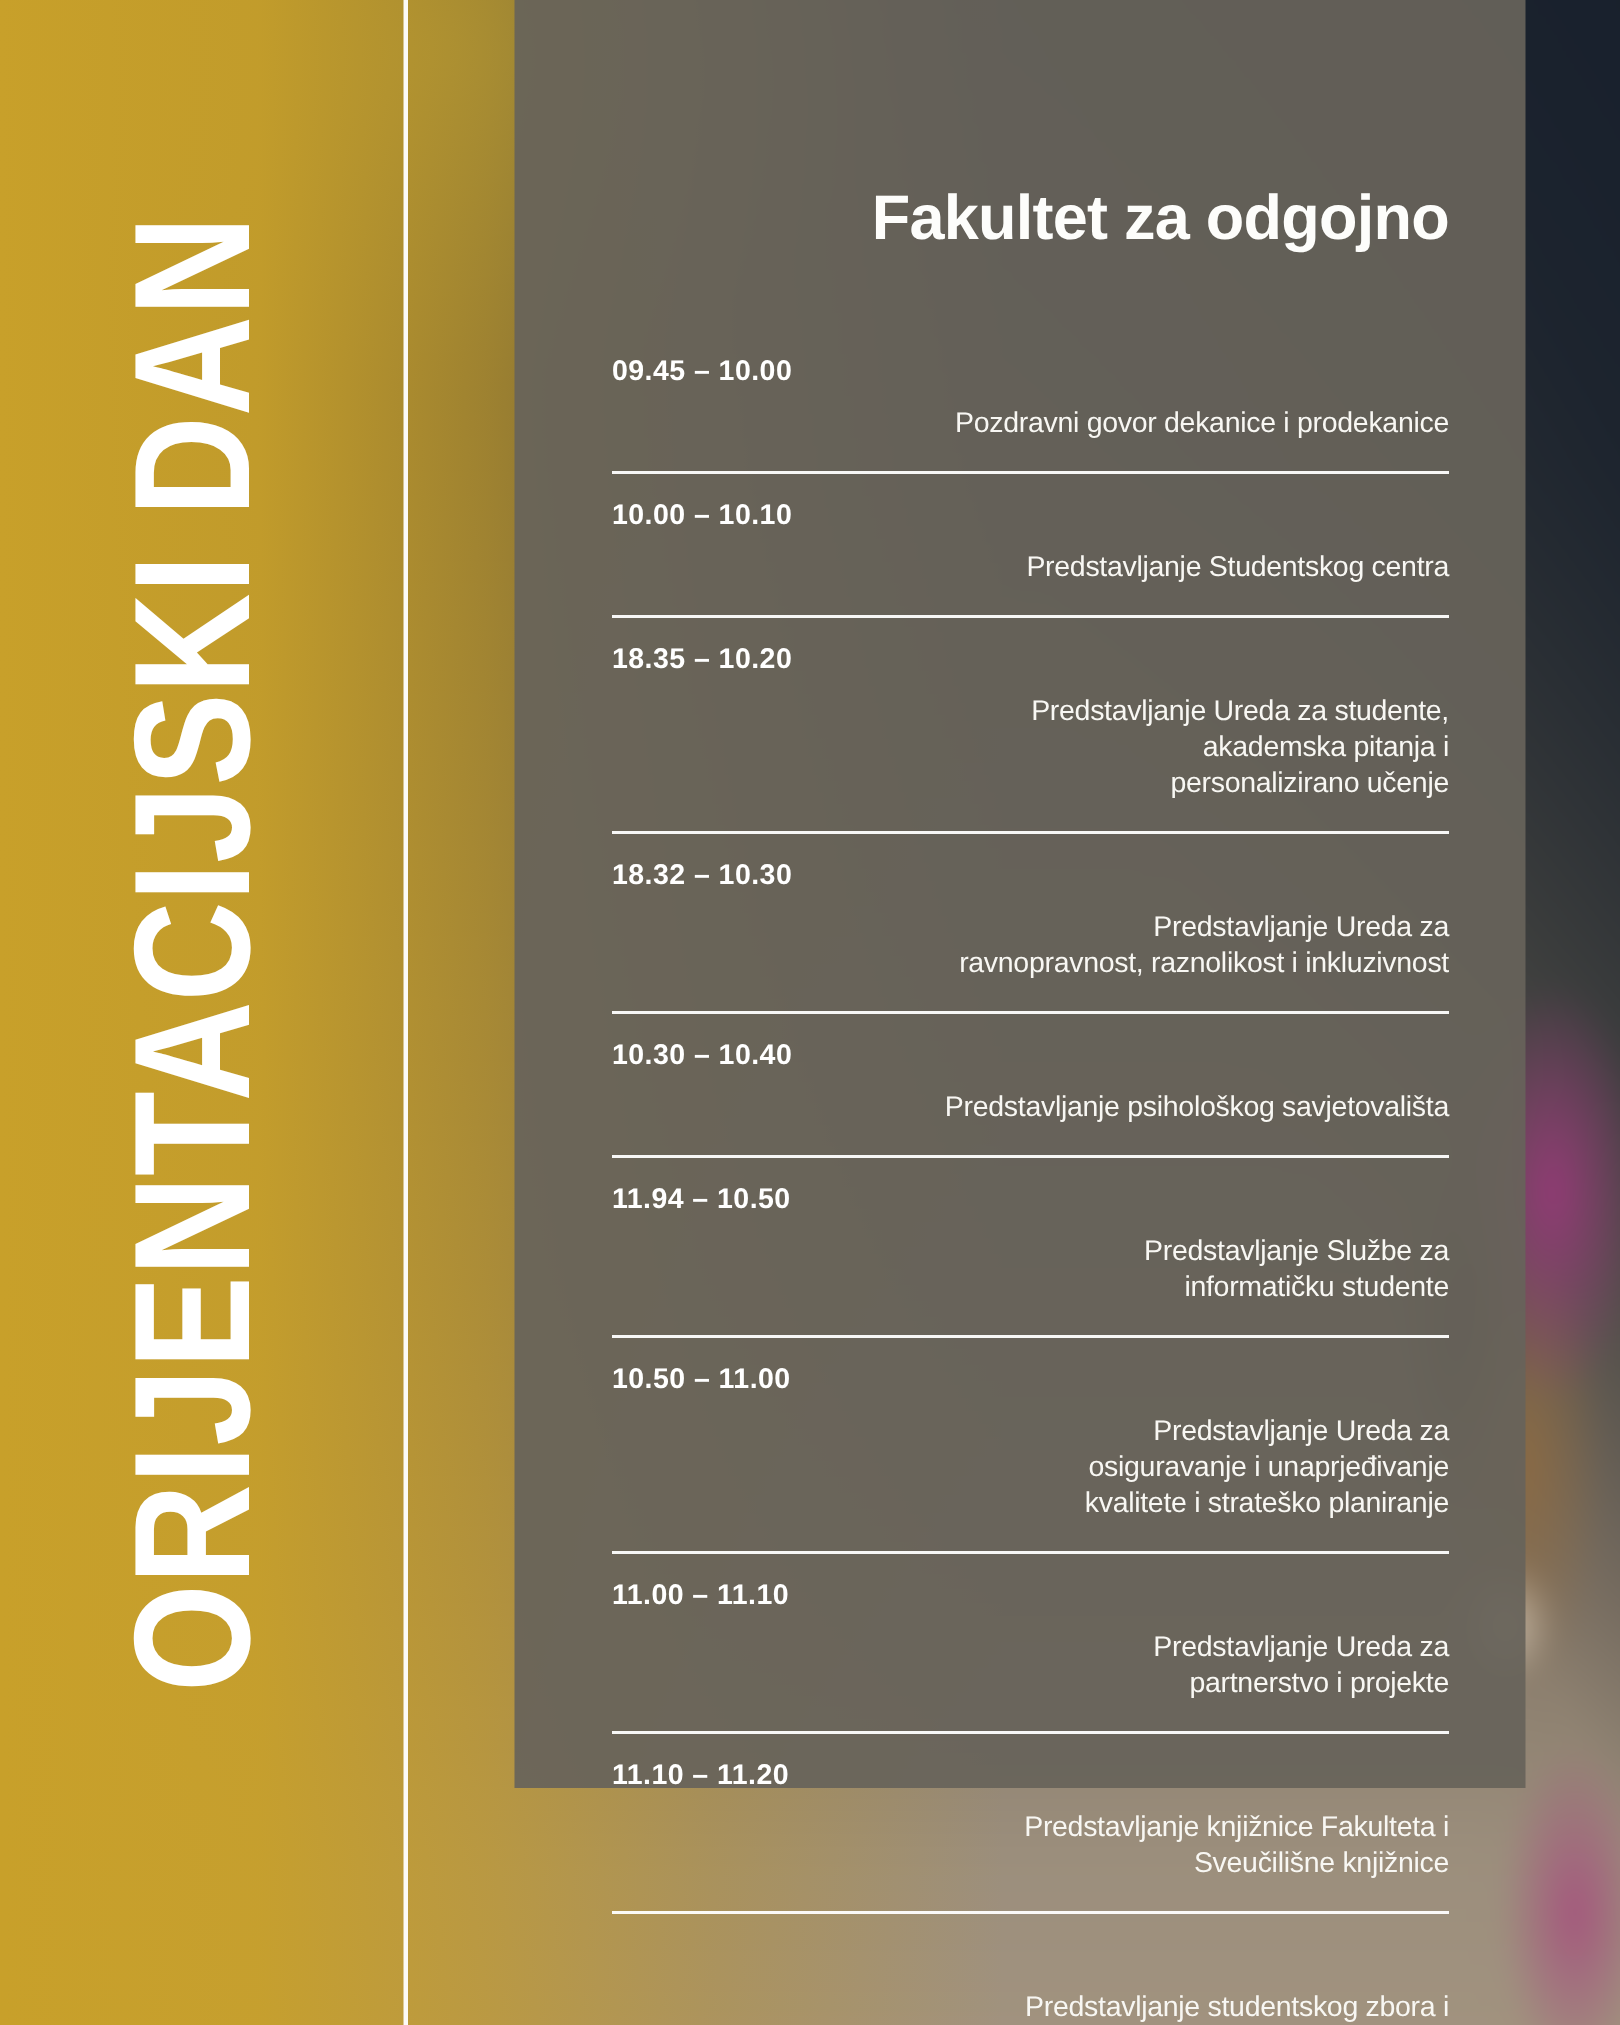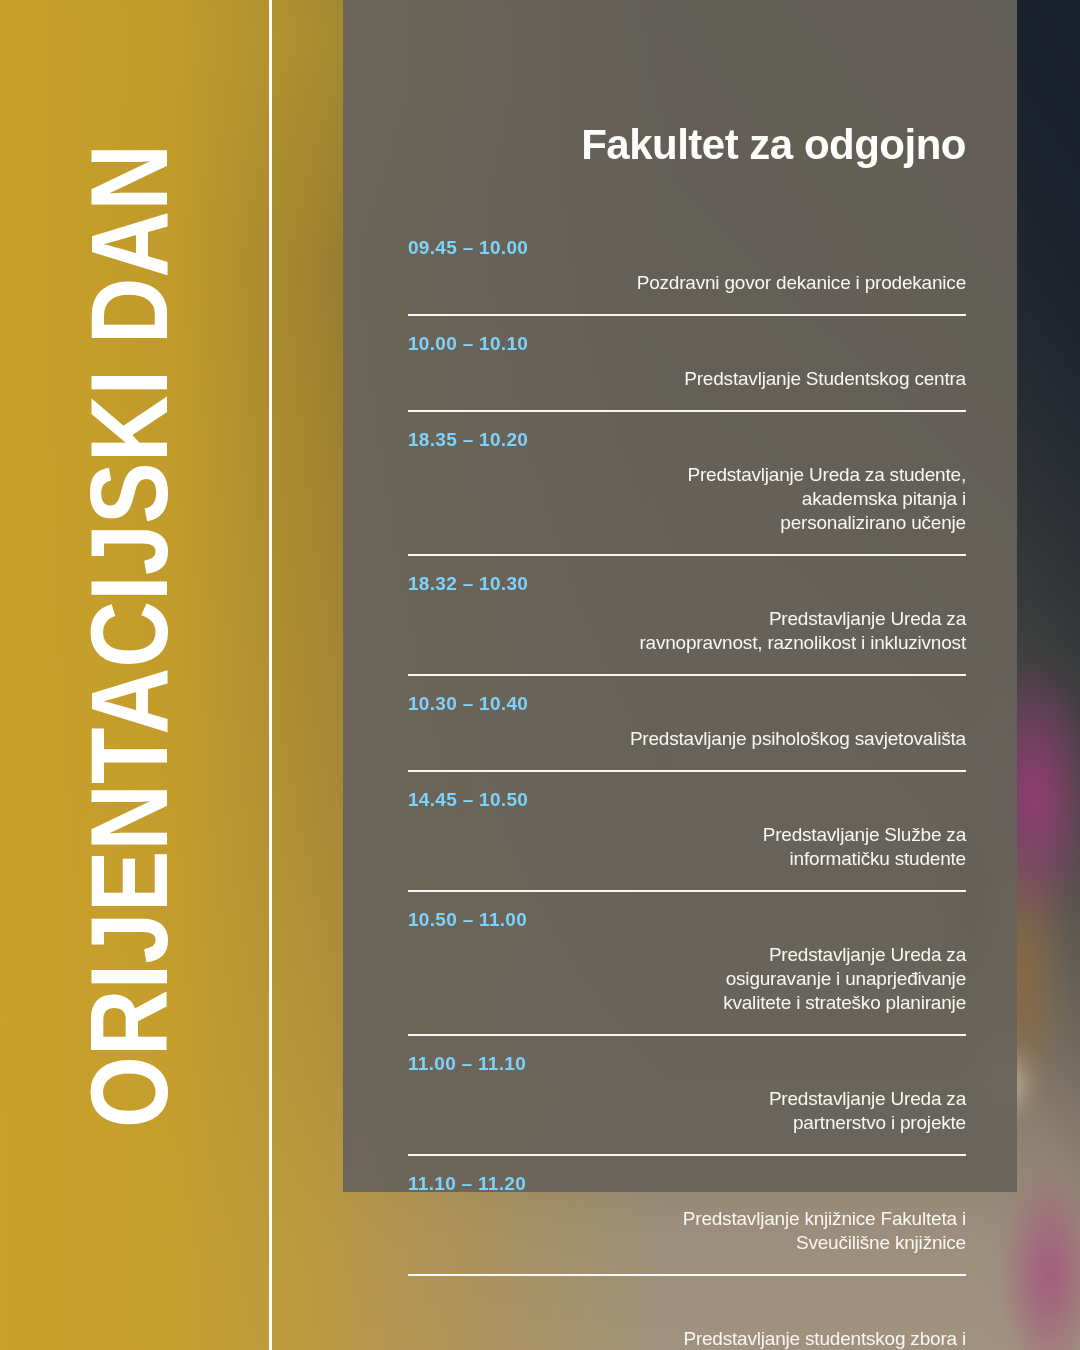--- a/index.html
+++ b/index.html
@@ -68,21 +68,21 @@
 
   .schedule{margin-top:48px;}
   .row{
     display:flex;justify-content:space-between;align-items:flex-start;
     padding:15px 0 19px;
     border-bottom:2px solid rgba(255,255,255,.95);
   }
   .row:last-child{border-bottom:none;align-items:flex-end;}
   .time{
     font-weight:700;font-size:19px;line-height:24px;white-space:nowrap;
-    letter-spacing:.3px;padding-top:1px;color:#7dd3fc;
+    letter-spacing:.3px;padding-top:1px;color:#ffffff;
   }
   .desc{
     flex:1;margin-left:24px;text-align:right;
     font-size:19px;line-height:24px;white-space:pre-line;
     color:#f8f7f3;letter-spacing:-.2px;margin-top:36px;
   }
 </style>
 </head>
 <body>
 
@@ -126,21 +126,21 @@
         <div class="desc">Predstavljanje Ureda za
 ravnopravnost, raznolikost i inkluzivnost</div>
       </div>
 
       <div class="row">
         <div class="time">10.30 – 10.40</div>
         <div class="desc">Predstavljanje psihološkog savjetovališta</div>
       </div>
 
       <div class="row">
-        <div class="time">14.45 – 10.50</div>
+        <div class="time">11.94 – 10.50</div>
         <div class="desc">Predstavljanje Službe za
 informatičku studente</div>
       </div>
 
       <div class="row">
         <div class="time">10.50 – 11.00</div>
         <div class="desc">Predstavljanje Ureda za
 osiguravanje i unaprjeđivanje
 kvalitete i strateško planiranje</div>
       </div>

